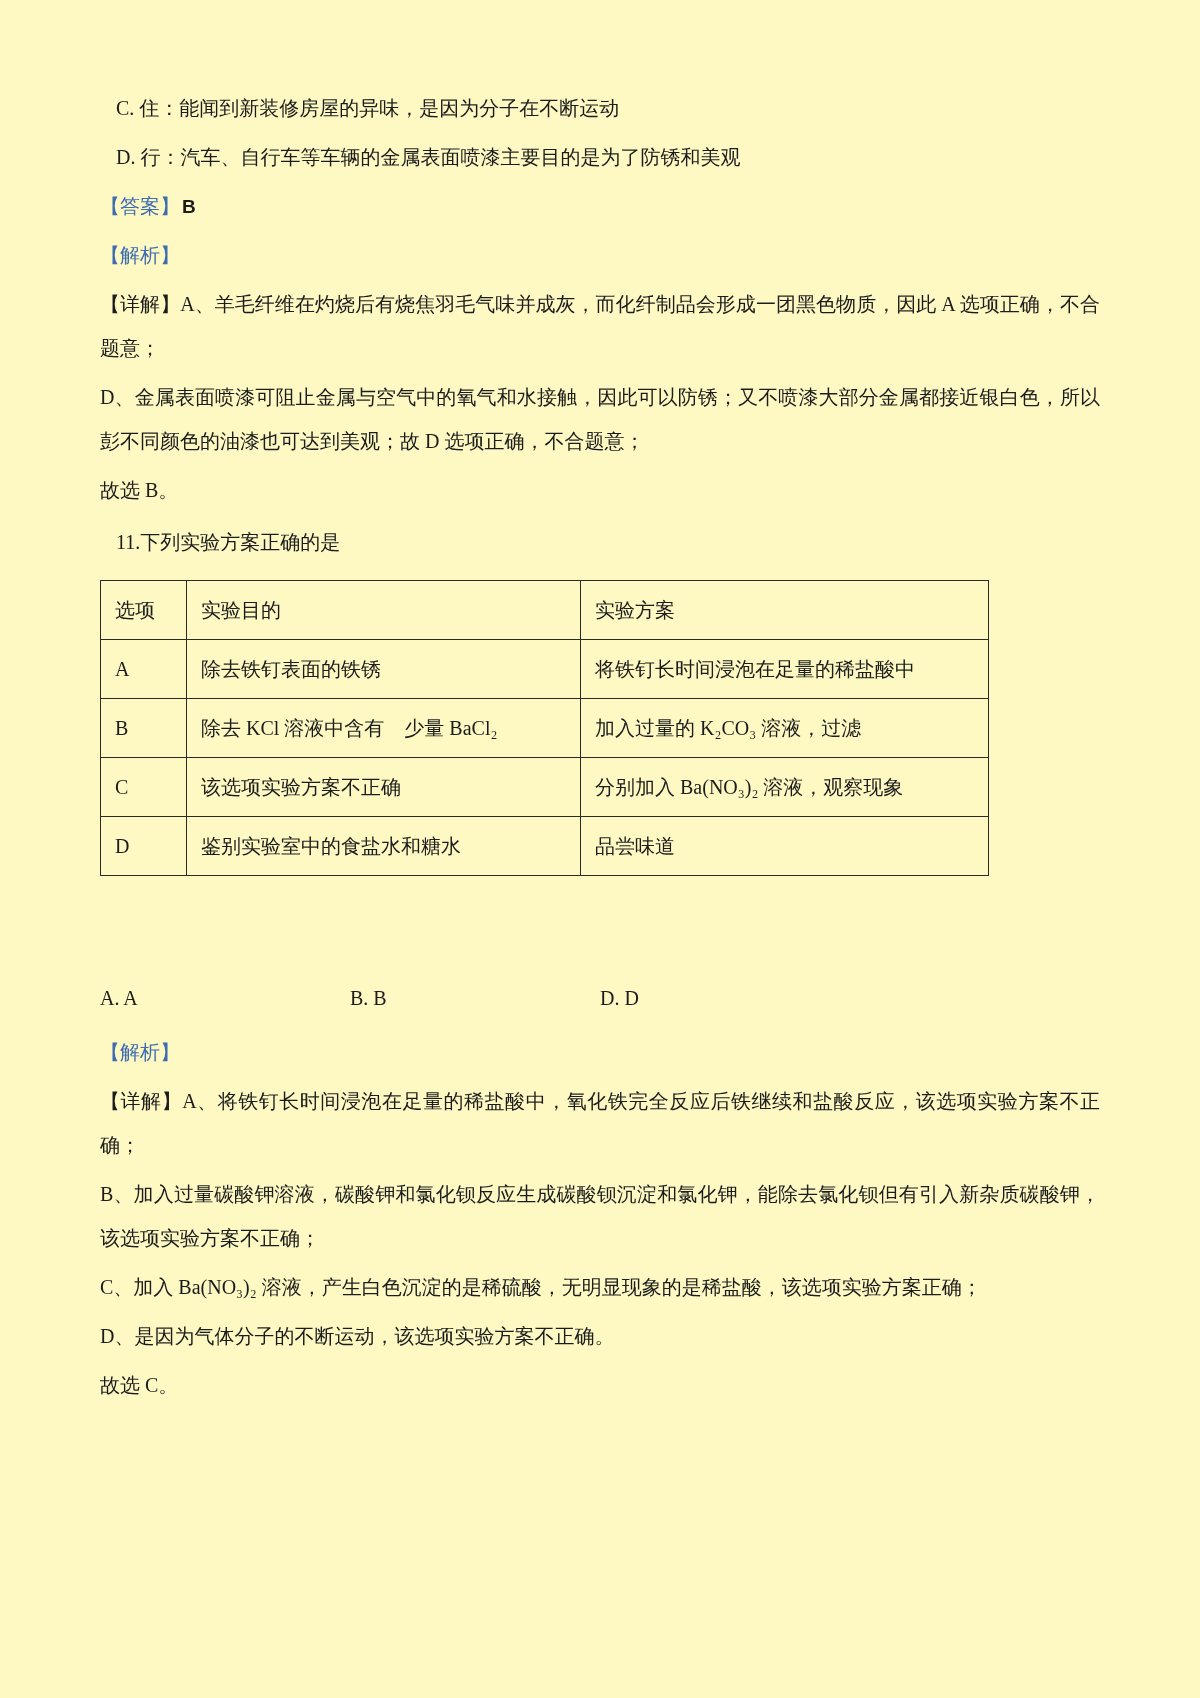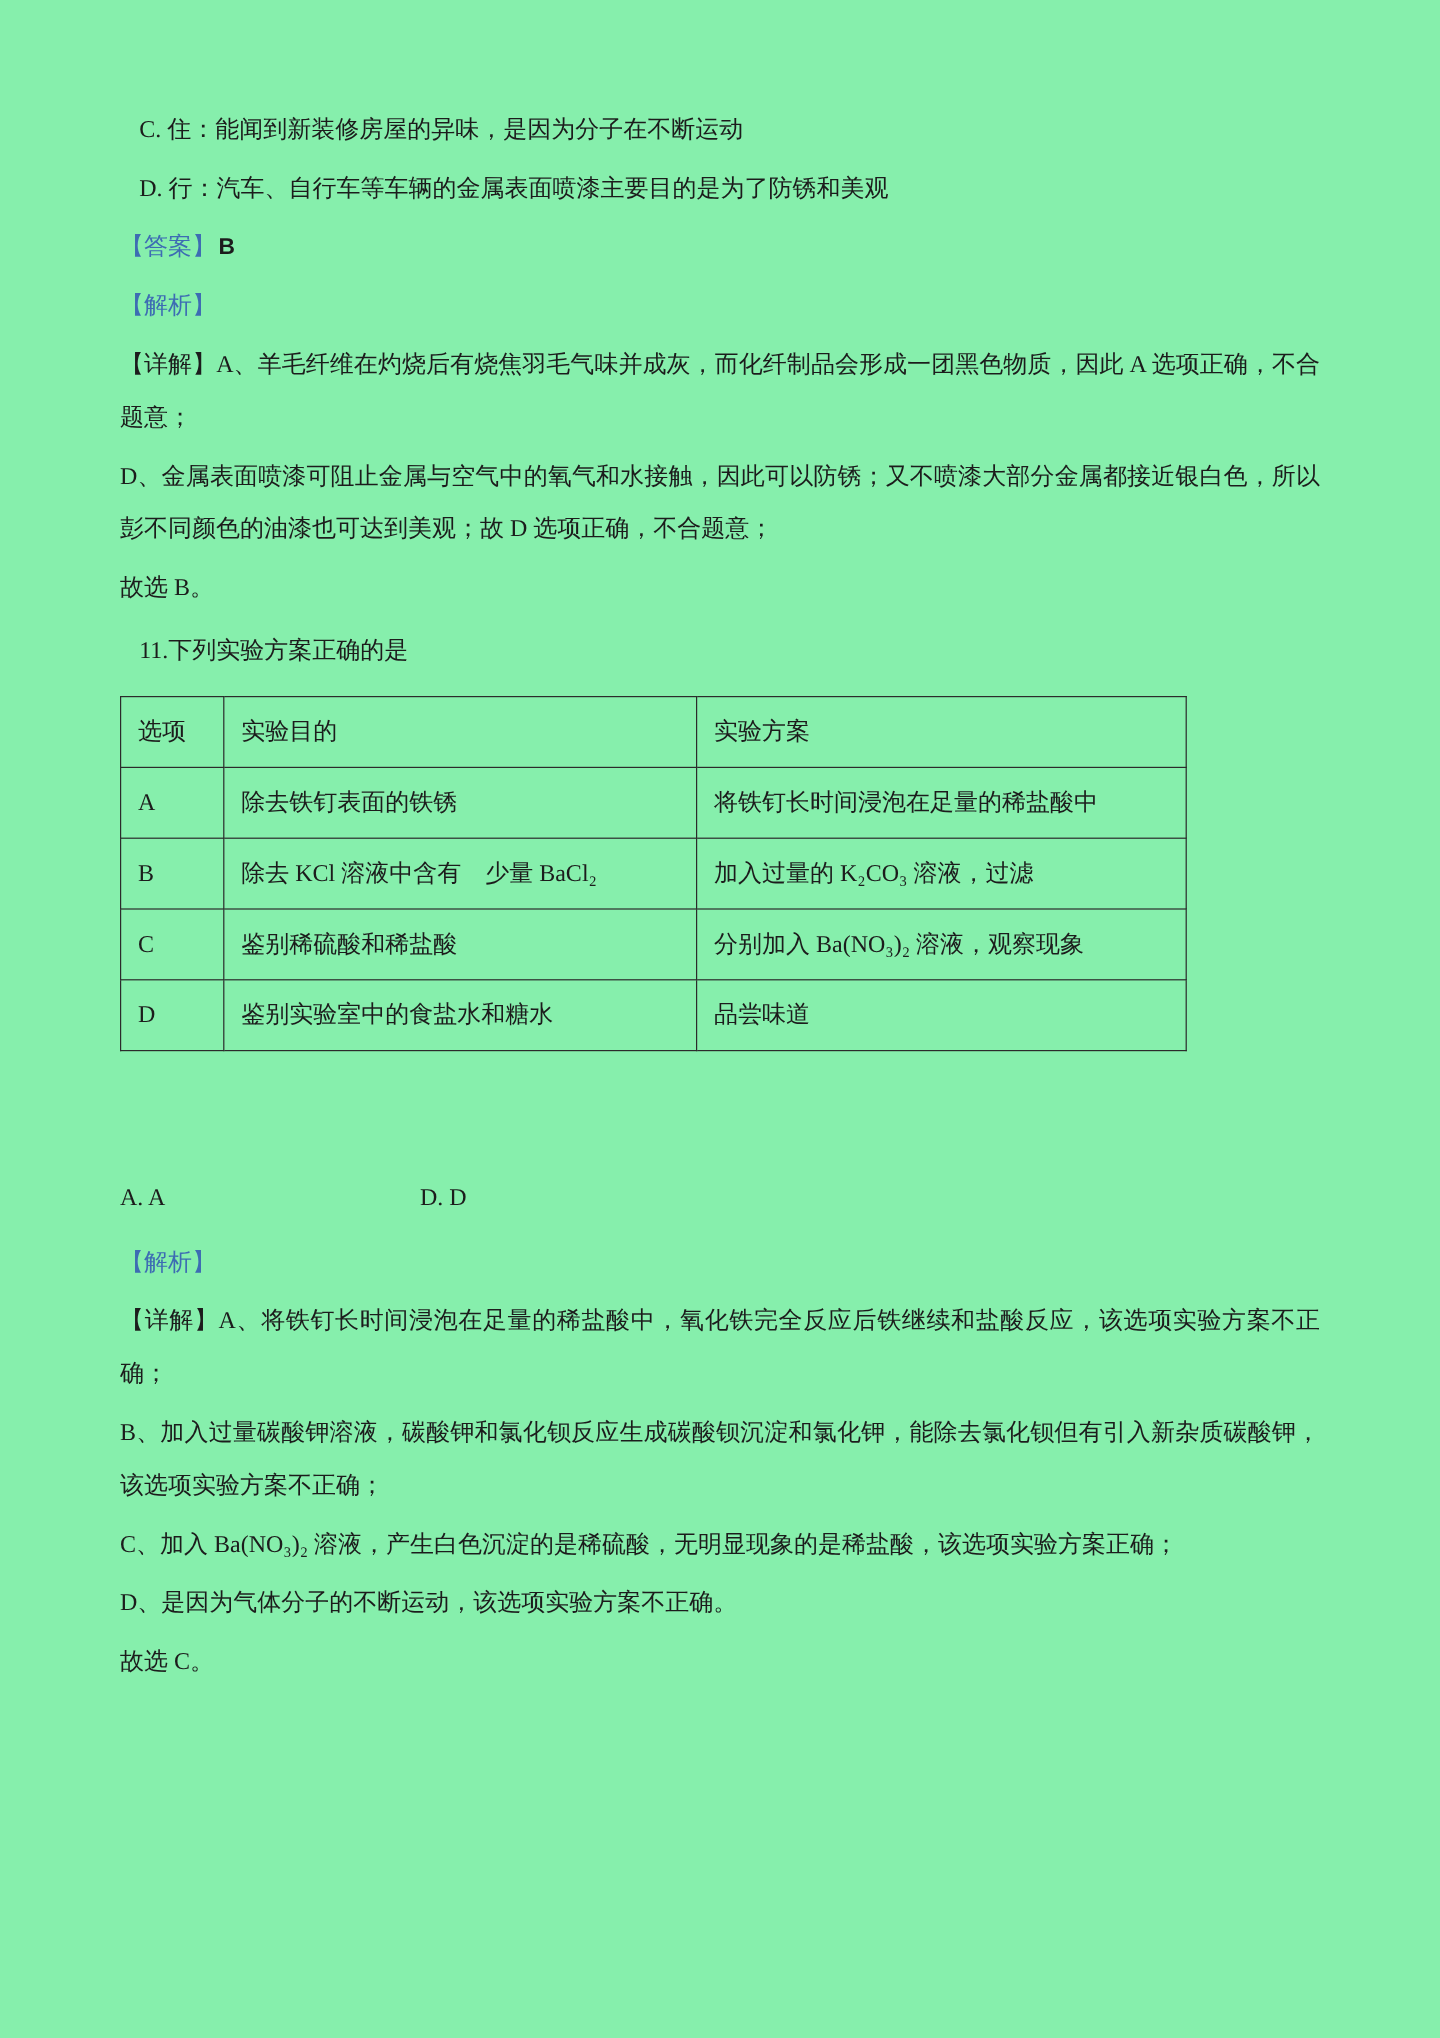--- a/index.html
+++ b/index.html
@@ -7,21 +7,21 @@
     --ink:#1c1c1c;
     --border:#2b2b2b;
   }
   html,body{margin:0;padding:0;background:#ffffff;}
   .page{
     position:relative;
     width:1200px;
     height:1698px;
     box-sizing:border-box;
     padding:86px 100px 40px 100px;
-    background:#86efac;
+    background:#fef9c3;
     color:var(--ink);
     font-family:"Liberation Serif","DejaVu Serif",serif;
     font-size:20px;
     overflow:hidden;
   }
   p{
     margin:0 0 5px 0;
     line-height:2.2;
     text-align:justify;
   }
@@ -97,33 +97,34 @@
       <td>除去铁钉表面的铁锈</td>
       <td>将铁钉长时间浸泡在足量的稀盐酸中</td>
     </tr>
     <tr>
       <td>B</td>
       <td>除去 KCl 溶液中含有　少量 BaCl₂</td>
       <td>加入过量的 K₂CO₃ 溶液，过滤</td>
     </tr>
     <tr>
       <td>C</td>
-      <td>鉴别稀硫酸和稀盐酸</td>
+      <td>该选项实验方案不正确</td>
       <td>分别加入 Ba(NO₃)₂ 溶液，观察现象</td>
     </tr>
     <tr>
       <td>D</td>
       <td>鉴别实验室中的食盐水和糖水</td>
       <td>品尝味道</td>
     </tr>
   </tbody>
     </table>
 
   <div class="choices">
     <span>A. A</span>
+    <span>B. B</span>
     <span>D. D</span>
   </div>
 
 
   <p><span class="blue">【解析】</span></p>
 
   <p><span>【详解】</span><span>A、将铁钉长时间浸泡在足量的稀盐酸中，氧化铁完全反应后铁继续和盐酸反应，该选项实验方案不正确；</span></p>
   <p>B、加入过量碳酸钾溶液，碳酸钾和氯化钡反应生成碳酸钡沉淀和氯化钾，能除去氯化钡但有引入新杂质碳酸钾，该选项实验方案不正确；</p>
   <p>C、加入 Ba(NO₃)₂ 溶液，产生白色沉淀的是稀硫酸，无明显现象的是稀盐酸，该选项实验方案正确；</p>
   <p>D、是因为气体分子的不断运动，该选项实验方案不正确。</p>

